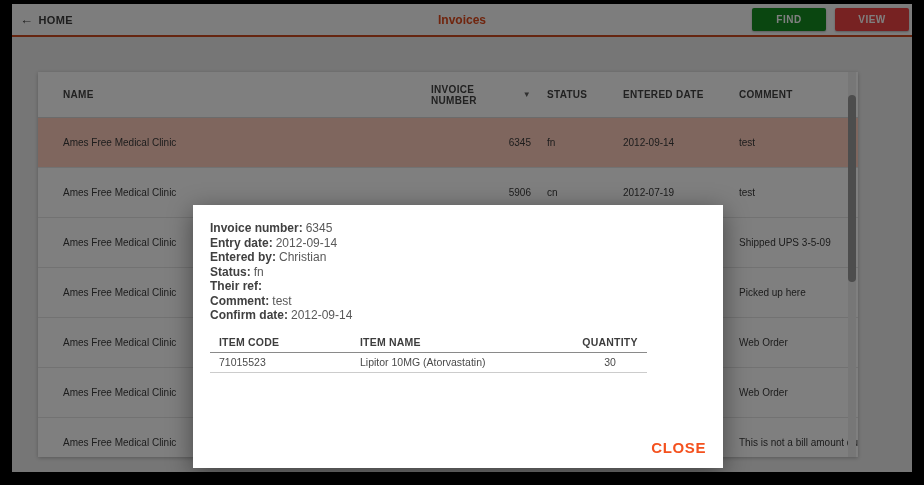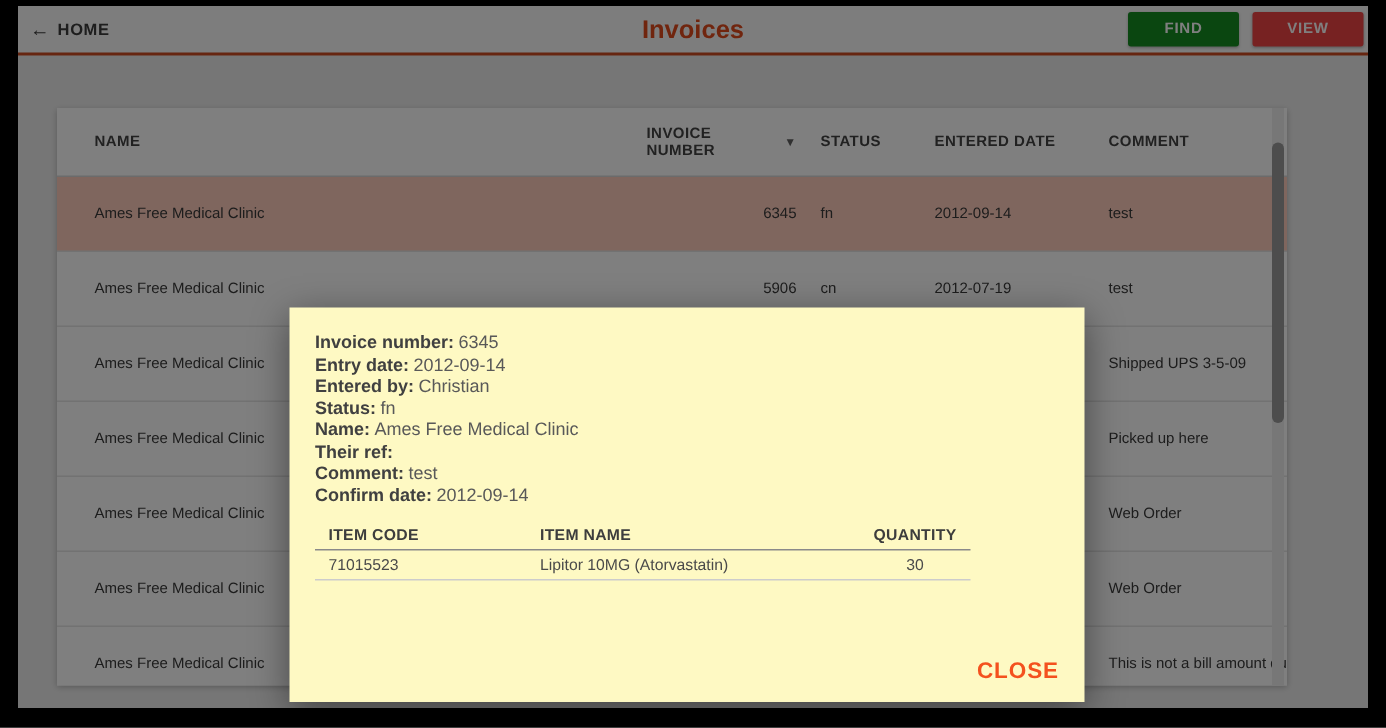--- a/index.html
+++ b/index.html
@@ -21,21 +21,21 @@
   }
   .home {
     position:absolute; left:8px; top:0; height:31px;
     display:flex; align-items:center; gap:5px; cursor:pointer;
     font-size:11px; font-weight:bold; color:#3c3c3c; letter-spacing:0.4px;
   }
   .home .arrow { font-size:13px; line-height:1; }
   .page-title {
     position:absolute; left:0; top:0; width:100%; height:31px;
     display:flex; align-items:center; justify-content:center;
-    font-size:17px; font-weight:bold; color:#e04a1c;
+    font-size:12px; font-weight:bold; color:#e04a1c;
   }
   .actions {
     position:absolute; right:3px; top:4px; display:flex; gap:9px;
   }
   .btn {
     width:74px; height:23px; border:none; border-radius:2px;
     font-family:"Liberation Sans", sans-serif;
     font-size:10px; font-weight:bold; color:#fff; letter-spacing:0.5px;
     cursor:pointer; box-shadow:0 1px 2px rgba(0,0,0,0.25);
   }
@@ -74,21 +74,21 @@
     position:absolute; left:0; top:23px; width:8px; height:187px;
     background:#9a9a9a; border-radius:4px; cursor:grab;
   }
   
   .overlay {
     position:absolute; left:0; top:0; width:100%; height:100%;
     background:rgba(0,0,0,0.5); z-index:50;
   }
   .modal {
     position:absolute; left:181px; top:201px; width:530px; height:263px;
-    background:#fef9c3; z-index:60; box-shadow:0 6px 24px rgba(0,0,0,0.45);
+    background:#ffffff; z-index:60; box-shadow:0 6px 24px rgba(0,0,0,0.45);
     padding:16px 17px 0 17px;
   }
   .dline { font-size:12px; line-height:14.5px; color:#595959; }
   .dlabel { font-weight:bold; color:#404040; margin-right:3px; }
   .items { margin-top:10px; width:437px; }
   .items .irow {
     display:grid; grid-template-columns:150px 220px 1fr;
     align-items:center; height:20px;
   }
   .items .ihead {
@@ -206,21 +206,20 @@
   </div>
 
   <div class="overlay"></div>
 
   <div class="modal">
     <div>
       <div class="dline"><span class="dlabel">Invoice number:</span><span>6345</span></div>
       <div class="dline"><span class="dlabel">Entry date:</span><span>2012-09-14</span></div>
       <div class="dline"><span class="dlabel">Entered by:</span><span>Christian</span></div>
       <div class="dline"><span class="dlabel">Status:</span><span>fn</span></div>
-      <div class="dline"><span class="dlabel">Name:</span><span>Ames Free Medical Clinic</span></div>
       <div class="dline"><span class="dlabel">Their ref:</span><span></span></div>
       <div class="dline"><span class="dlabel">Comment:</span><span>test</span></div>
       <div class="dline"><span class="dlabel">Confirm date:</span><span>2012-09-14</span></div>
     </div>
 
     <div class="items">
       <div class="irow ihead">
         <div class="ic">ITEM CODE</div>
         <div>ITEM NAME</div>
         <div class="iq">QUANTITY</div>

